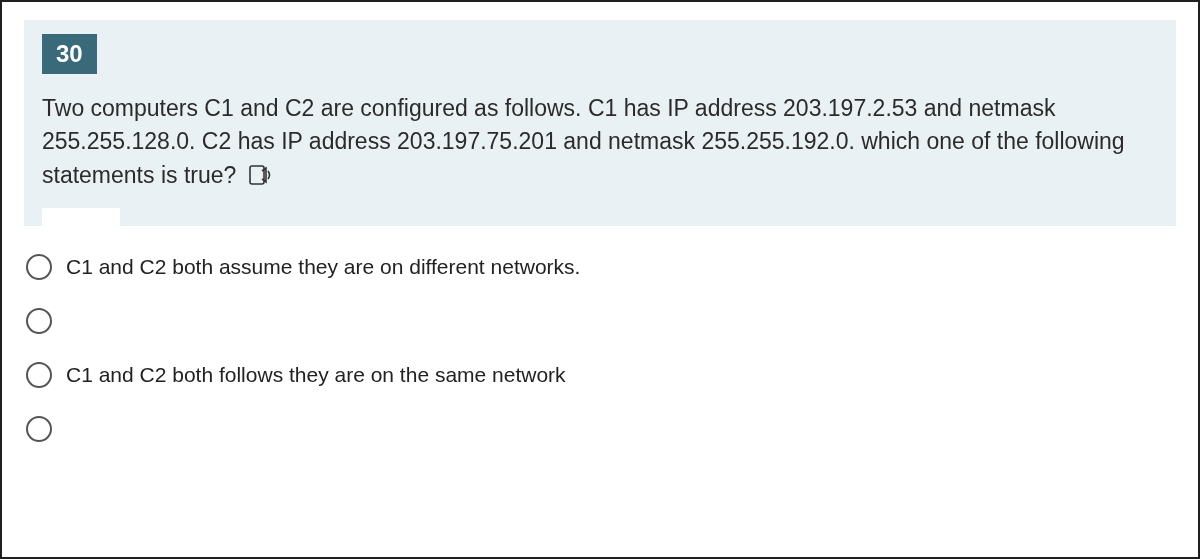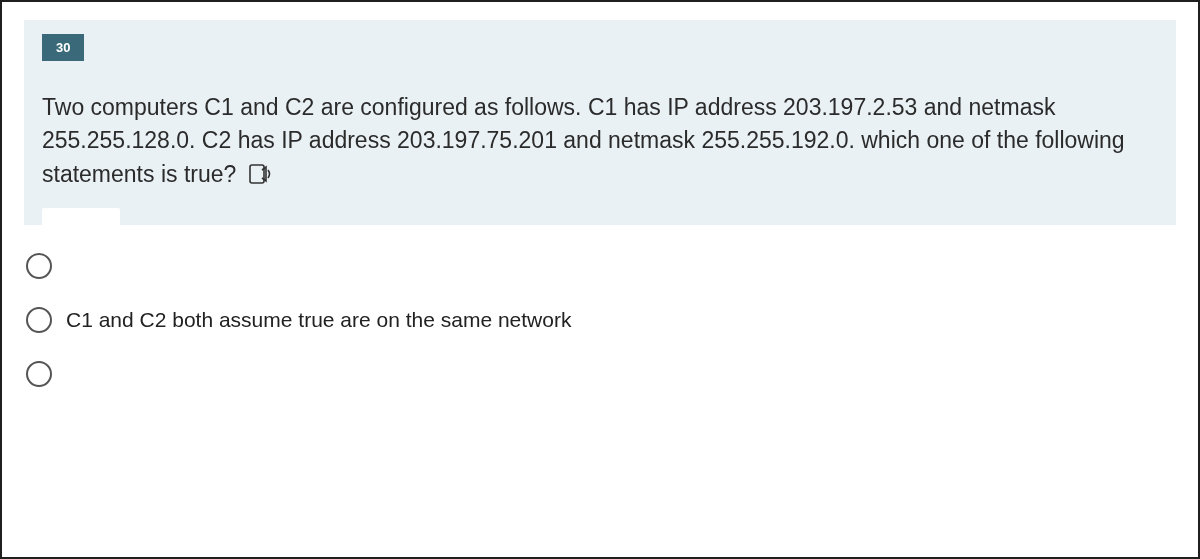--- a/index.html
+++ b/index.html
@@ -22,29 +22,28 @@
   .question-card {
     background: #eaf1f4;
     padding: 14px 18px 34px 18px;
     margin-bottom: 28px;
   }
   .qnum-badge {
     display: inline-block;
     background: #3a6a7a;
     color: #ffffff;
     font-weight: 600;
-    font-size: 13px;
+    font-size: 24px;
     padding: 6px 14px;
     margin-bottom: 18px;
   }
   .qtext {
     font-size: 23px;
     line-height: 1.45;
     color: #2b2b2b;
-    margin-top: 12px;
   }
   .audio-icon {
     display: inline-block;
     vertical-align: -2px;
     margin-left: 6px;
   }
   .audio-icon svg { display: block; }
   .redact {
     position: absolute;
     width: 78px;
@@ -92,28 +91,32 @@
           <path d="M19 6 Q22 10 19 14" fill="none" stroke="#333" stroke-width="1.6"></path>
         </svg>
       </span>
     </div>
   </div>
 
   <div class="redact"></div>
 
   <div class="options">
 
+    <div class="option-row">
+      <div class="radio"></div>
+      <div class="option-label">C1 and C2 both assume they are on different networks.</div>
+    </div>
 
     <div class="option-row">
       <div class="radio"></div>
     </div>
 
     <div class="option-row">
       <div class="radio"></div>
-      <div class="option-label">C1 and C2 both assume true are on the same network</div>
+      <div class="option-label">C1 and C2 both follows they are on the same network</div>
     </div>
 
     <div class="option-row">
       <div class="radio"></div>
     </div>
 
   </div>
 </div>
 
 </body></html>

